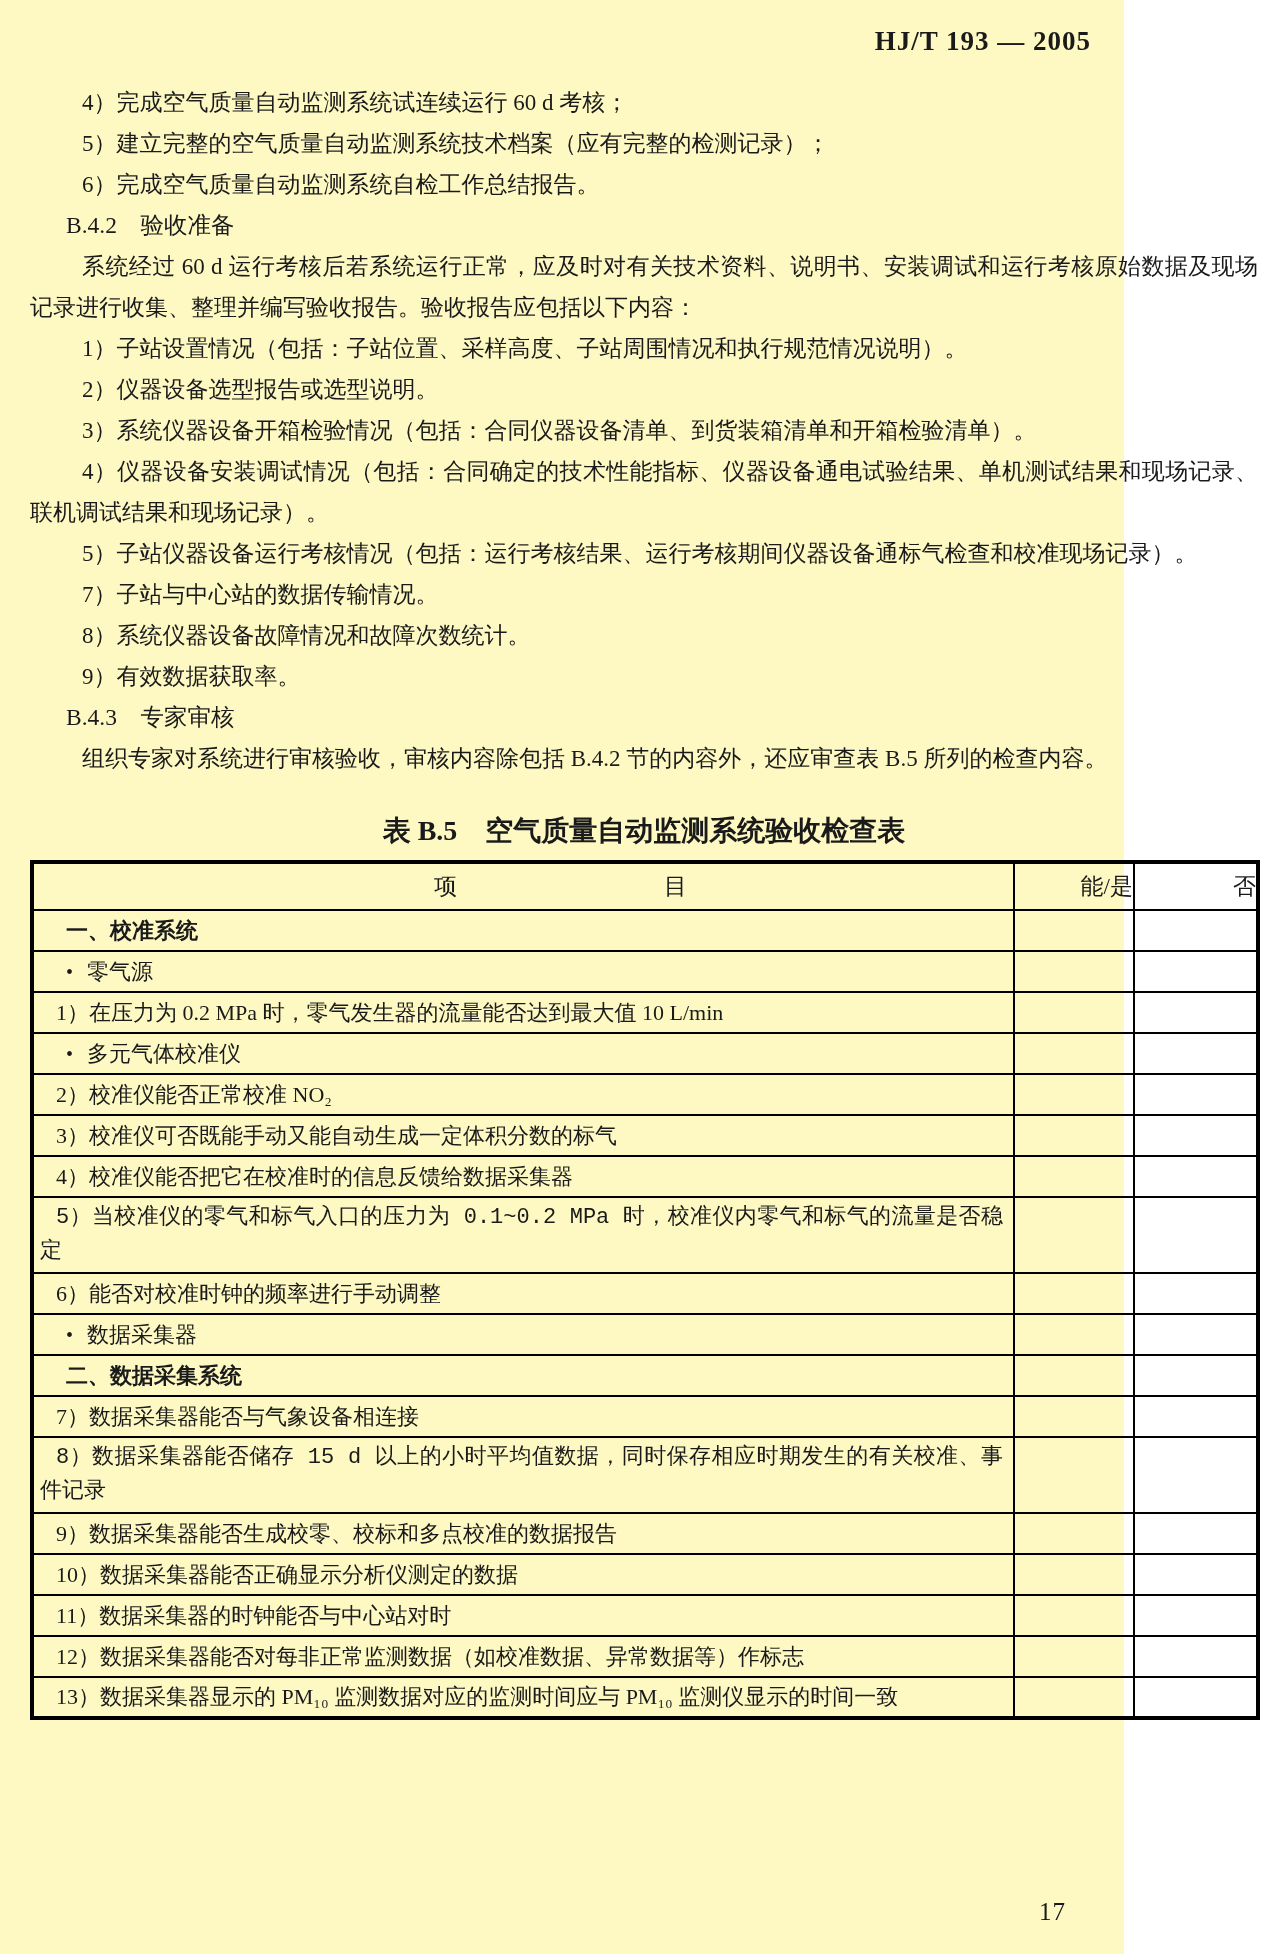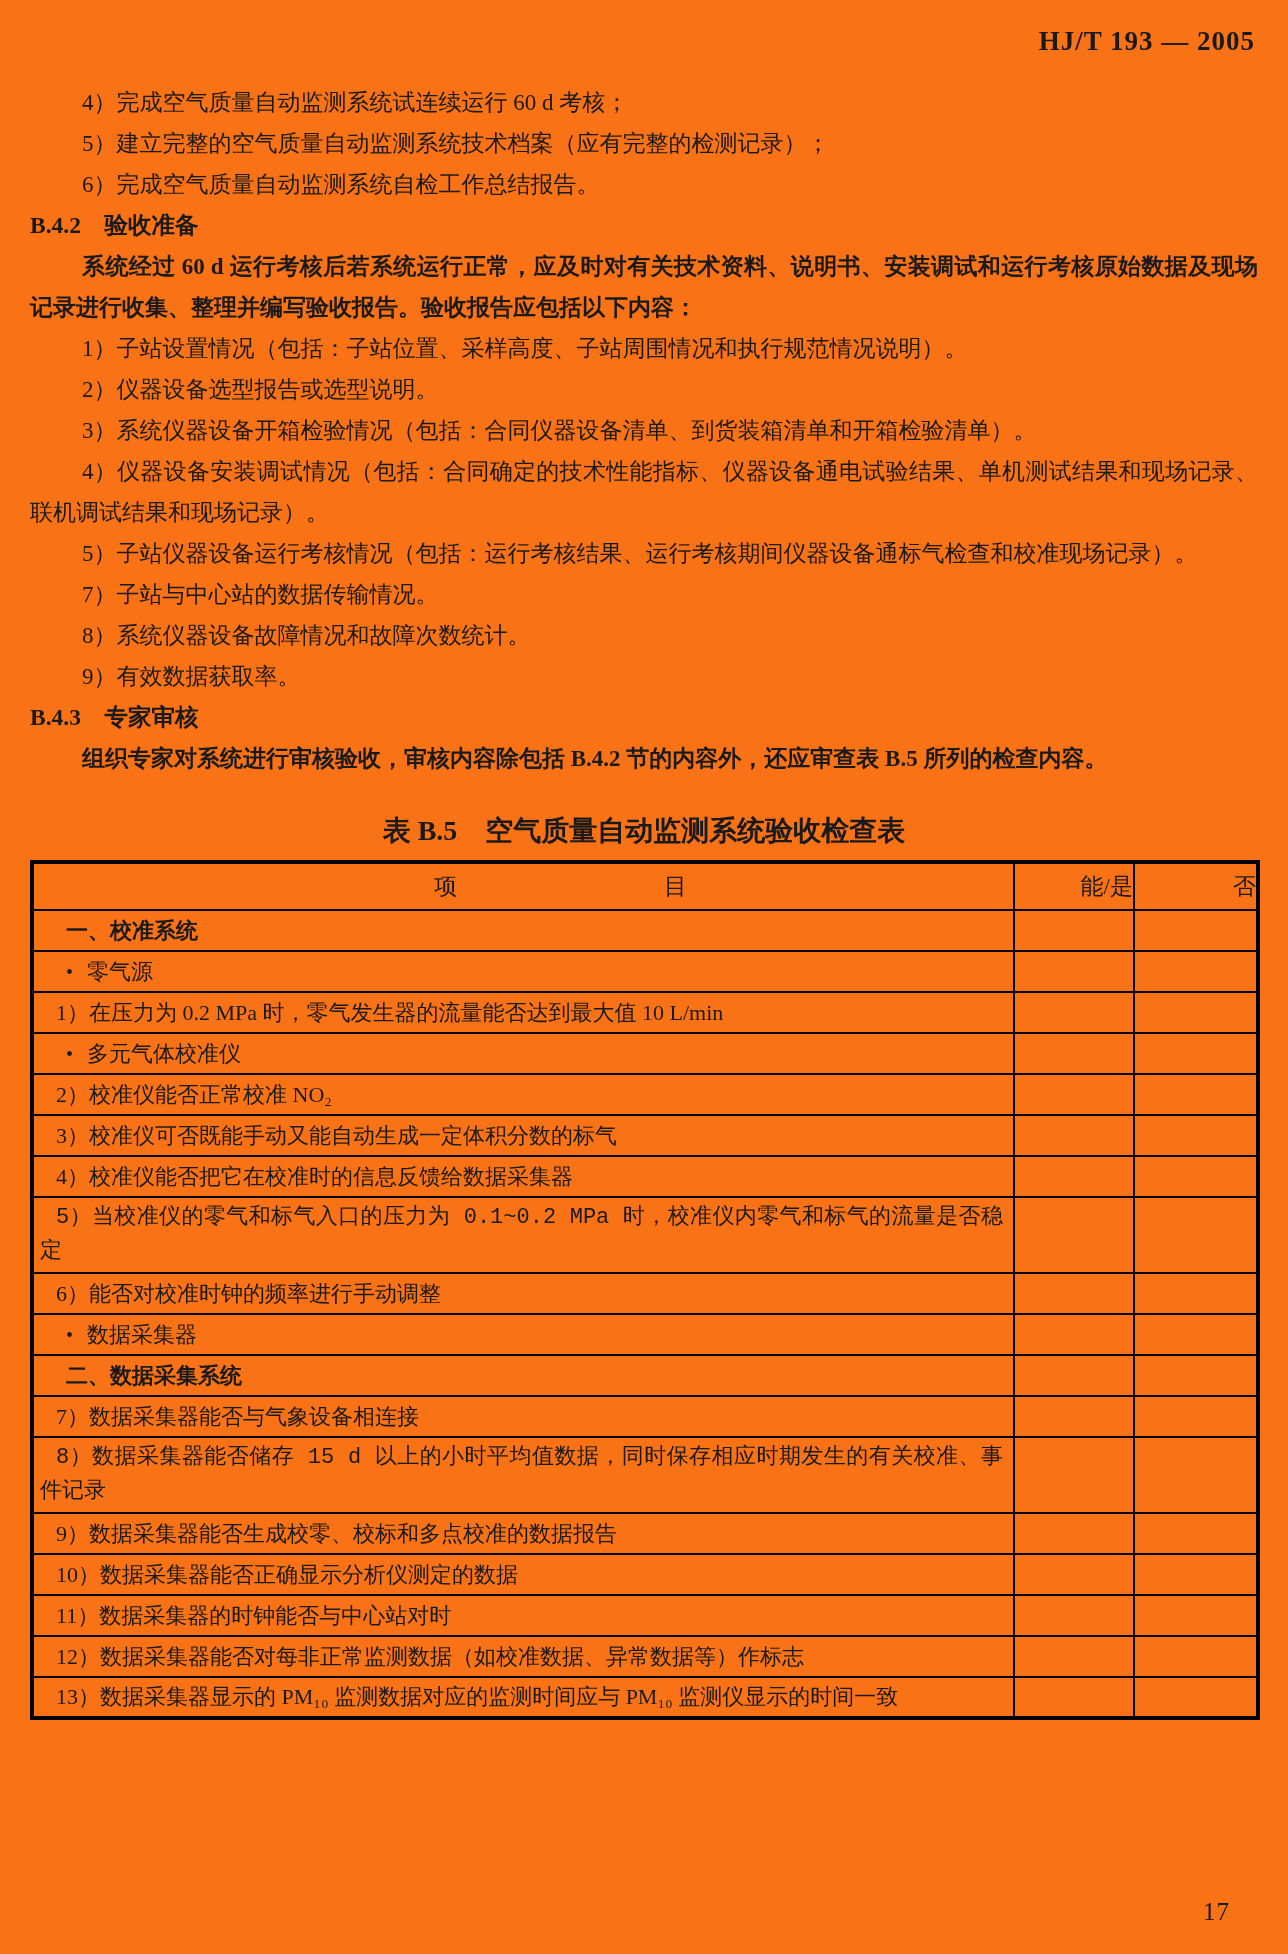--- a/index.html
+++ b/index.html
@@ -2,35 +2,35 @@
 <html><head>
 <meta charset="utf-8">
 <style>
   * { margin: 0; padding: 0; box-sizing: border-box; }
   html, body { background: #ffffff; }
   body {
     width: 1288px; height: 1954px; overflow: hidden;
     font-family: "Liberation Serif", "DejaVu Serif", serif;
     color: #1a1a1a;
   }
-  .page { position: relative; width: 1288px; height: 1954px; background: #f97316; }
+  .page { position: relative; width: 1124px; height: 1954px; background: #fef9c3; }
 
   .doc-number {
     position: absolute; top: 26px; right: 33px;
     font-size: 27px; font-weight: 700; letter-spacing: 1px;
     white-space: nowrap;
   }
 
   .content {
     position: absolute; top: 82px; left: 30px; width: 1228px;
     font-size: 23px; line-height: 41px; text-align: justify;
   }
   .li   { text-indent: 52px; }
-  .para { text-indent: 52px; font-weight: bold; }
-  .heading { font-weight: 700; text-indent: 0; font-size: 23.5px; }
+  .para { text-indent: 52px; }
+  .heading { font-weight: 400; text-indent: 0; font-size: 23.5px; margin-left: 36px; }
 
   .table-title {
     margin-top: 31px; text-align: center; text-indent: 0;
     font-weight: 700; font-size: 28px; line-height: 41px;
   }
 
   table.check {
     margin-top: 9px; width: 1226px;
     border-collapse: collapse; table-layout: fixed;
     border: 4px solid #000000;

